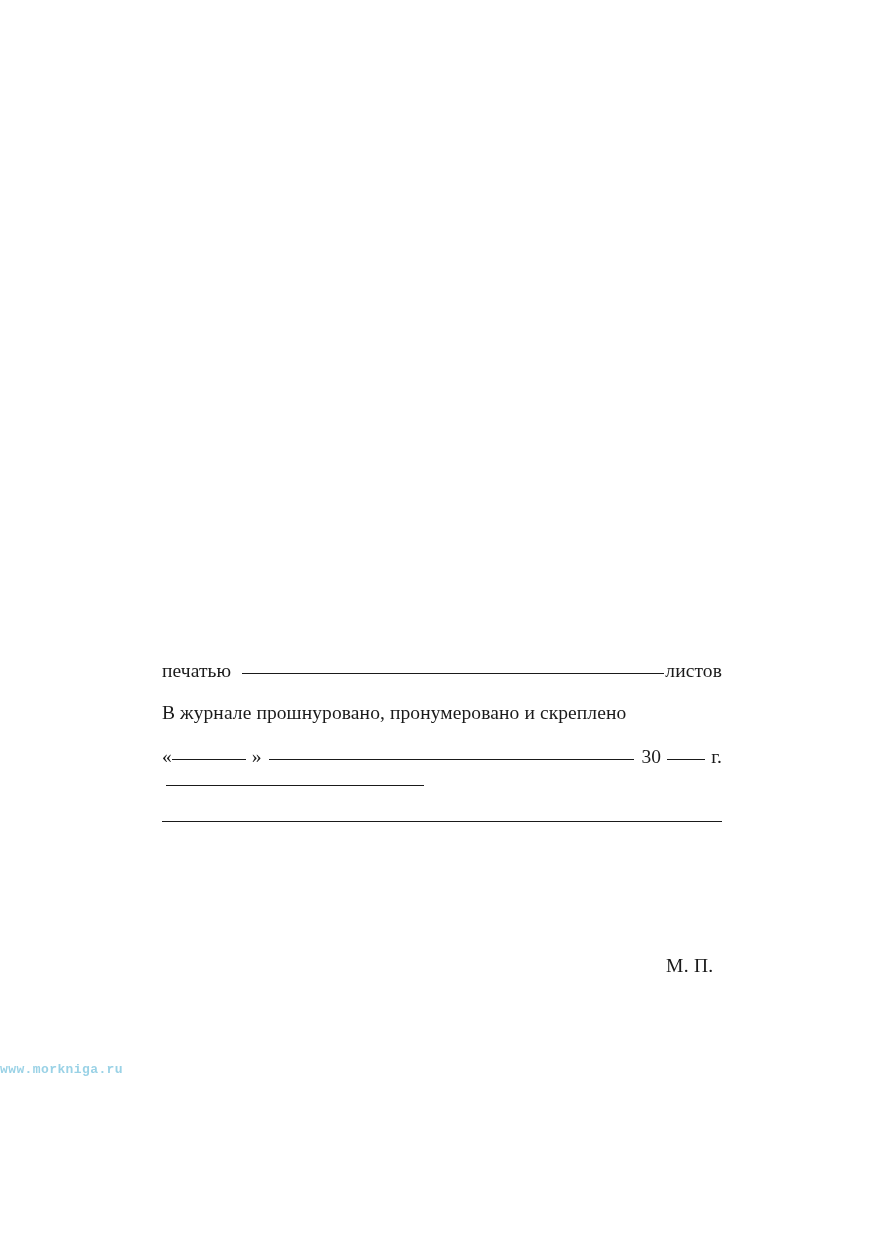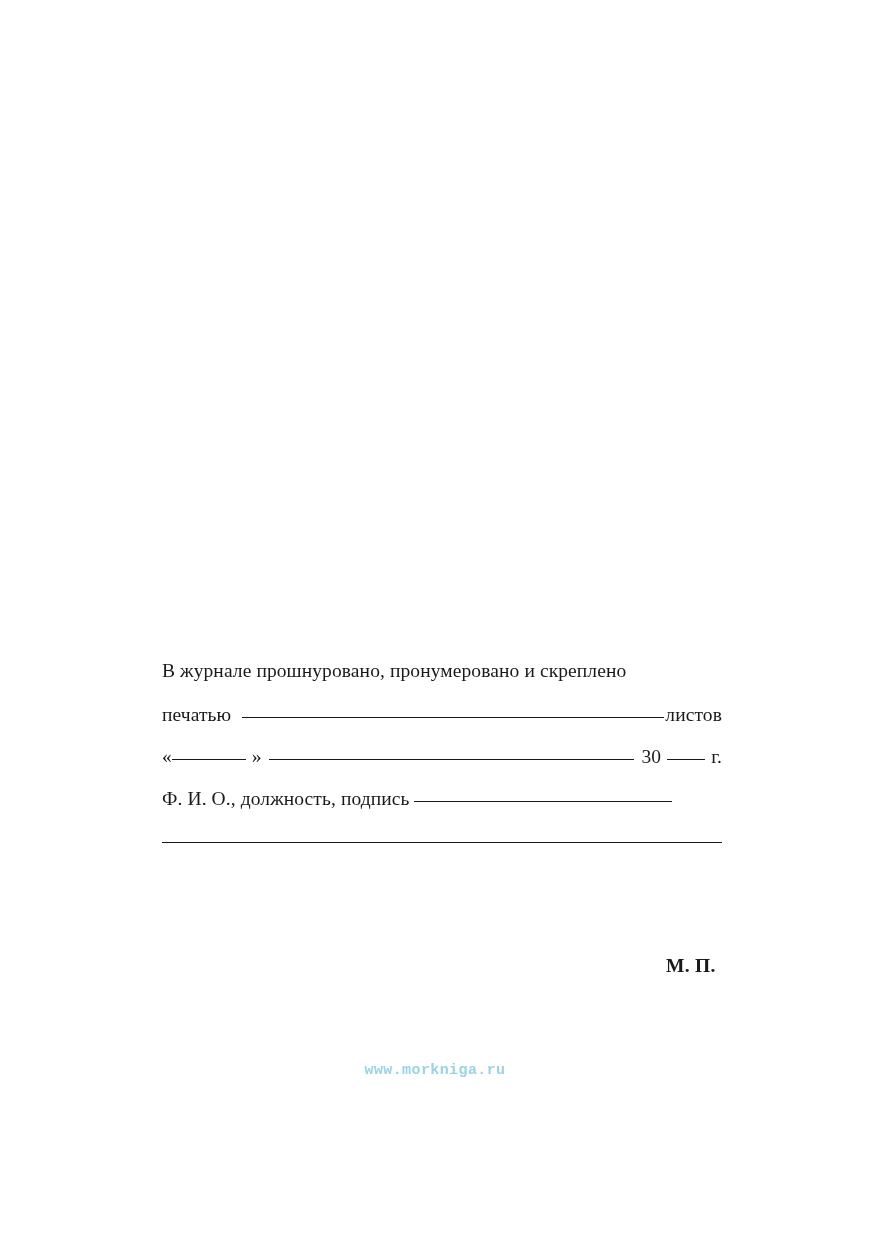--- a/index.html
+++ b/index.html
@@ -80,71 +80,69 @@
 
   .sp-sm { display: inline-block; width: 6px; }
   .sp-md { display: inline-block; width: 10px; }
 
   .mp {
     position: absolute;
     left: 666px;
     top: 955px;
     font-size: 19.5px;
     letter-spacing: 0.3px;
-    font-weight: bold;
   }
 
   .watermark {
     position: absolute;
     left: 0;
     top: 1062px;
     width: 870px;
-    text-align: center;
+    text-align: left;
     font-family: "Liberation Mono", "DejaVu Sans Mono", monospace;
     font-weight: bold;
-    font-size: 15px;
+    font-size: 13px;
     color: #9ad2e6;
     letter-spacing: 0.4px;
   }
 </style>
 </head>
 <body>
 
 <div class="page">
 
   <div class="doc-block">
 
-    <div class="line-row row-1">
-      <span class="lbl">В журнале прошнуровано, пронумеровано и скреплено</span>
-    </div>
-
     <div class="line-row">
       <span class="lbl">печатью</span>
       <span class="sp-md"></span>
       <span class="rule"></span>
       <span class="lbl">листов</span>
+    </div>
+
+    <div class="line-row row-1">
+      <span class="lbl">В журнале прошнуровано, пронумеровано и скреплено</span>
     </div>
 
     <div class="line-row">
       <span class="lbl">«</span>
       <span class="rule-fixed rule-short"></span>
       <span class="sp-sm"></span>
       <span class="lbl">»</span>
       <span class="sp-sm"></span>
       <span class="rule"></span>
       <span class="sp-sm"></span>
       <span class="lbl">30</span>
       <span class="sp-sm"></span>
       <span class="rule-fixed rule-mid"></span>
       <span class="sp-sm"></span>
       <span class="lbl">г.</span>
     </div>
 
     <div class="line-row">
-      <span class="lbl">Ф. И. О., должность, подпись</span>
       <span class="rule-fixed rule-fio"></span>
     </div>
 
     <div class="full-rule"></div>
 
   </div>
 
   <div class="mp">М. П.</div>
 
   <div class="watermark">www.morkniga.ru</div>

